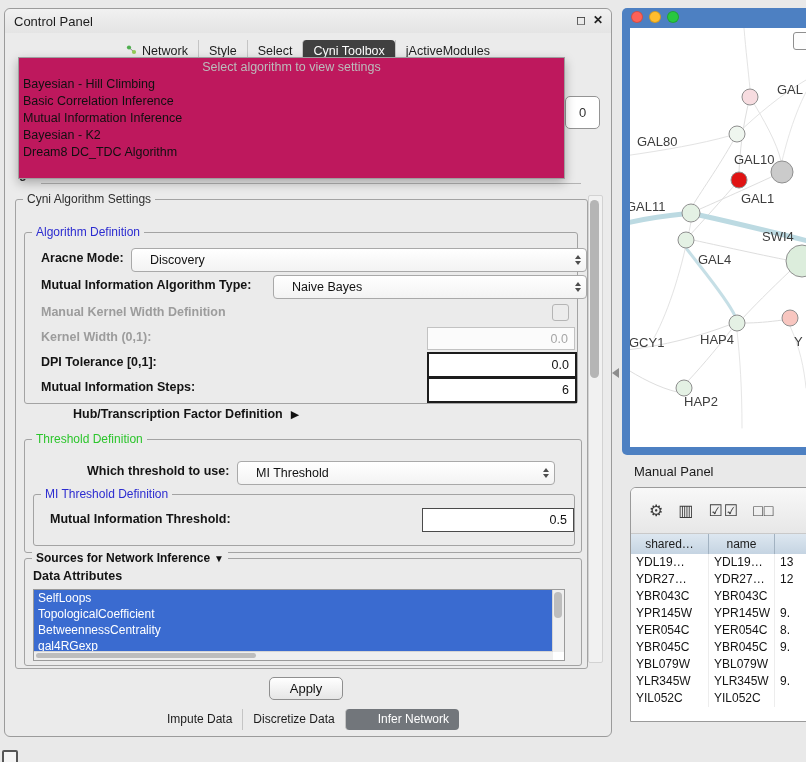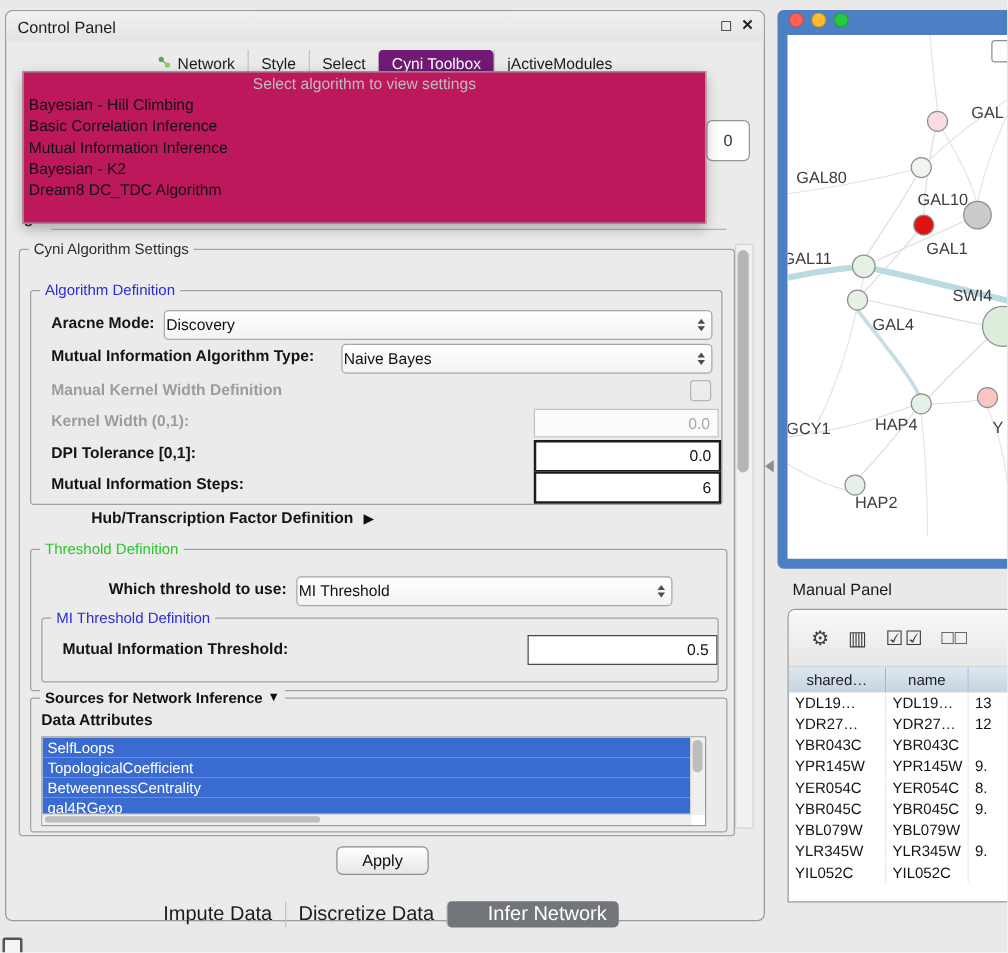--- a/index.html
+++ b/index.html
@@ -14,21 +14,21 @@
   .cp-title { position:absolute; left:9px; top:5px; font-size:13px; color:#1c1c1c; }
   .winbtns { position:absolute; right:8px; top:4px; display:flex; gap:7px; }
   .wbtn { font-size:12px; color:#222; cursor:default; }
   .wbtn.close { font-weight:bold; }
 
   .tabbar { position:absolute; left:0; top:30px; width:100%; height:23px;
             display:flex; justify-content:center; align-items:center; }
   .ctab { display:flex; align-items:center; gap:5px; padding:3px 10px; font-size:12.5px;
           color:#1c1c1c; line-height:16px; white-space:nowrap; }
   .ctab + .ctab { border-left:1px solid #c4c4c4; }
-  .ctab.sel { background:#701a75; color:#fff; border-radius:4px;align-items:flex-end; }
+  .ctab.sel { background:#404040; color:#fff; border-radius:4px;align-items:flex-end; }
 
   
   .dropdown { position:absolute; left:18px; top:57px; width:545px; height:120px; background:#be185d;
               border:1px solid #9e9e9e; box-shadow:0 4px 10px rgba(0,0,0,.28); z-index:100; }
   .dd-placeholder { height:18px; line-height:18px; text-align:center; color:#bcbcbc; font-size:12.5px; }
   .dd-item { height:17px; line-height:17px; padding-left:4px; font-size:12.5px; color:#101010; white-space:nowrap; }
   .dd-item.dd-sel { font-weight:bold; }
 
   .frag-zero { position:absolute; left:565px; top:96px; width:33px; height:31px; background:#fff;
                border:1px solid #949494; border-radius:5px; font-size:13px; color:#333;
@@ -41,21 +41,21 @@
   .gtitle { position:absolute; top:-8px; left:7px; background:#ebebeb; padding:0 4px;
             font-size:12px; color:#2e2e2e; white-space:nowrap; }
   .gtitle.t-blue { color:#2c2cd0; }
   .gtitle.t-green { color:#2cc52c; }
   .gtitle.t-bold { font-weight:bold; color:#111; }
 
   .flabel { position:absolute; font-size:12.5px; font-weight:bold; color:#141414; white-space:nowrap; }
   .flabel.dis { color:#9c9c9c; }
 
   .combo { position:absolute; background:linear-gradient(#ffffff,#f3f3f3); border:1px solid #a9a9a9;
-           border-radius:4px; display:flex; align-items:center; padding-left:1px; font-size:12.5px; color:#111; }
+           border-radius:4px; display:flex; align-items:center; padding-left:18px; font-size:12.5px; color:#111; }
   .stepper { position:absolute; right:5px; top:50%; transform:translateY(-50%); }
   .tu { display:block; width:0; height:0; border-left:3.5px solid transparent; border-right:3.5px solid transparent;
         border-bottom:4px solid #4d4d4d; margin-bottom:2px; }
   .td2 { display:block; width:0; height:0; border-left:3.5px solid transparent; border-right:3.5px solid transparent;
          border-top:4px solid #4d4d4d; }
 
   .field { position:absolute; background:#fff; border:1px solid #b9b9b9; display:flex; align-items:center;
            justify-content:flex-end; padding-right:6px; font-size:12.5px; color:#111; }
   .field.strong { border:2px solid #1c1c1c; }
   .field.mid { border:1px solid #4a4a4a; }
@@ -77,21 +77,21 @@
 
   .main-scrollbar { position:absolute; left:583px; top:186px; width:13px; height:466px; background:#f1f1f1;
                     border:1px solid #d2d2d2; border-radius:2px; }
   .main-thumb { position:absolute; left:1px; top:4px; width:9px; height:178px; background:#b5b5b5; border-radius:5px; }
 
   .apply-btn { position:absolute; left:264px; top:668px; width:72px; height:21px;
                background:linear-gradient(#ffffff,#e6e6e6); border:1px solid #8f8f8f; border-radius:5px;
                font-size:13px; color:#111; display:flex; align-items:center; justify-content:center; }
 
   .btabbar { position:absolute; left:0; top:700px; width:100%; display:flex; justify-content:center; align-items:center; }
-  .btab { padding:3px 10px; font-size:16px; color:#1c1c1c; line-height:15px; white-space:nowrap;margin-top:12px; }
+  .btab { padding:3px 10px; font-size:12px; color:#1c1c1c; line-height:15px; white-space:nowrap; }
   .btab + .btab { border-left:1px solid #c4c4c4; }
   .btab.sel { background:#72767b; color:#fff; border-radius:4px;padding-left:32px; }
 
   
   .netwin { position:absolute; left:622px; top:8px; width:184px; height:447px; background:#4d80c2; border-radius:5px 0 0 5px; }
   .net-header { position:absolute; left:0; top:0; width:100%; height:20px; display:flex; align-items:center; padding-left:9px; }
   .tl { width:12px; height:12px; border-radius:50%; display:inline-block; margin-right:6px;
         border:1px solid rgba(0,0,0,.18); box-sizing:border-box; }
   .net-canvas { position:absolute; left:8px; top:20px; width:176px; height:419px; background:#fff; overflow:hidden; }
   .birdseye { position:absolute; left:163px; top:4px; width:20px; height:16px; background:#fdfdfd;

